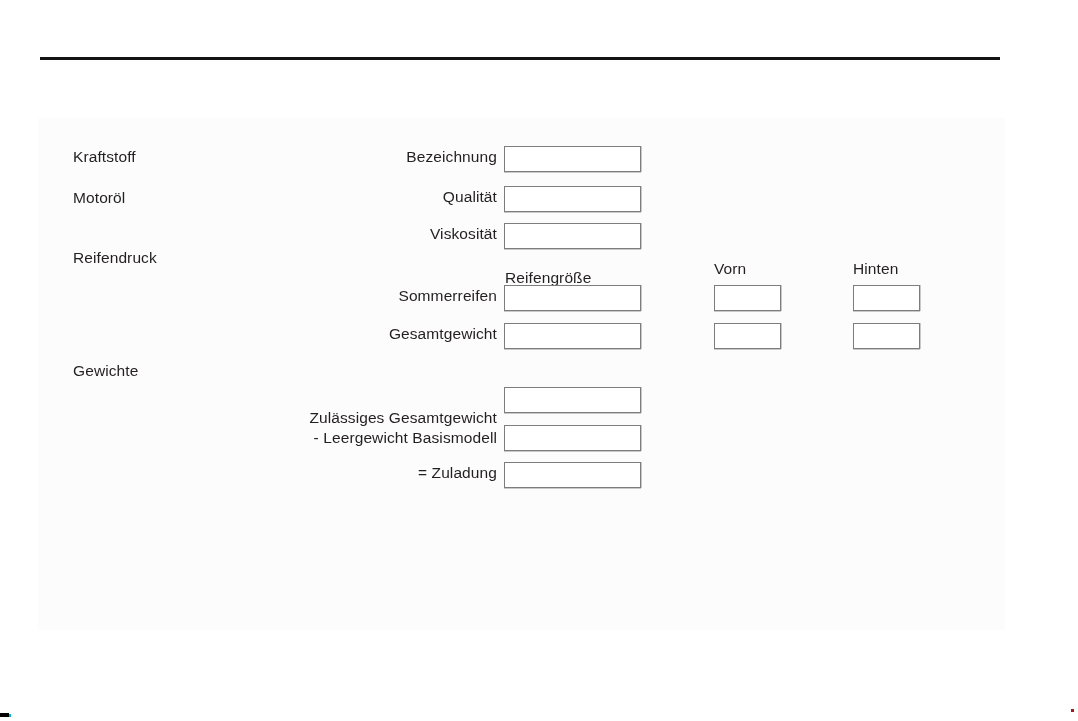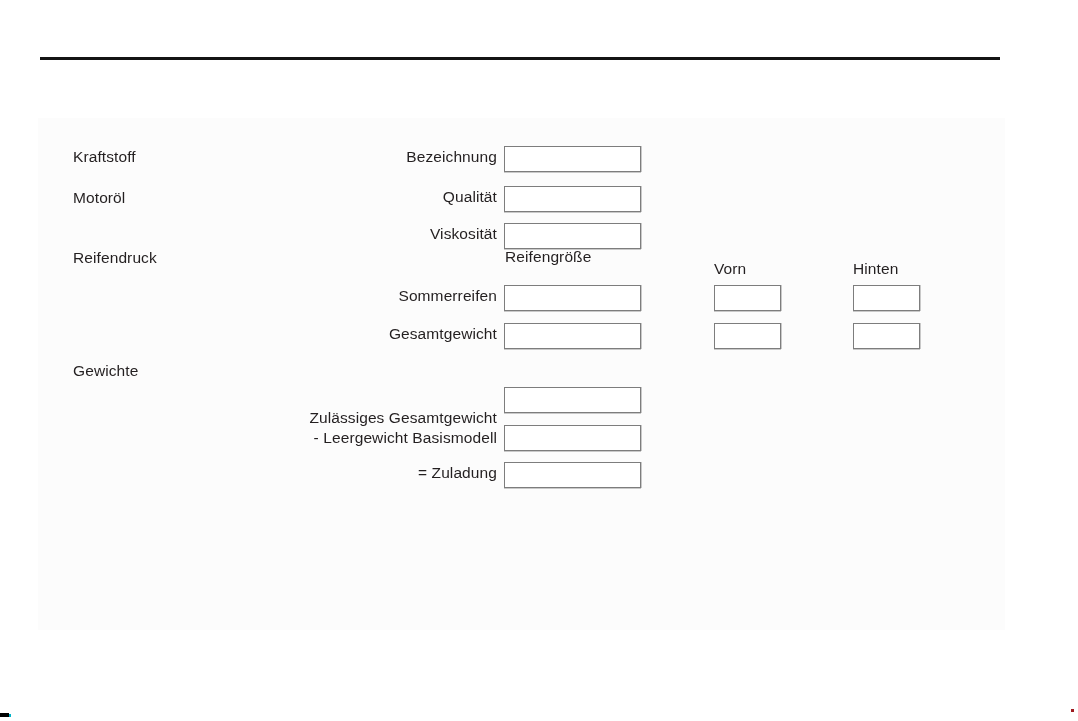--- a/index.html
+++ b/index.html
@@ -120,21 +120,21 @@
 
 <div class="field-label" style="top:148px">Bezeichnung</div>
 <input class="inp inp-wide" type="text" style="top: 146px;" value="" placeholder="">
 
 <div class="field-label" style="top:188px">Qualität</div>
 <input class="inp inp-wide" type="text" style="top: 186px;" value="" placeholder="">
 
 <div class="field-label" style="top:225px">Viskosität</div>
 <input class="inp inp-wide" type="text" style="top: 223px;" value="" placeholder="">
 
-<div class="col-header" style="left:505px; top:248px">Reifengröße</div>
+<div class="col-header" style="left:505px; top:269px">Reifengröße</div>
 <div class="col-header" style="left:714px; top:260px">Vorn</div>
 <div class="col-header" style="left:853px; top:260px">Hinten</div>
 
 <div class="field-label" style="top:287px">Sommerreifen</div>
 <input class="inp inp-wide" type="text" style="top: 285px;" value="">
 <input class="inp inp-front" type="text" style="top: 285px;" value="">
 <input class="inp inp-rear" type="text" style="top: 285px;" value="">
 
 <div class="field-label" style="top:325px">Gesamtgewicht</div>
 <input class="inp inp-wide" type="text" style="top: 323px;" value="">

